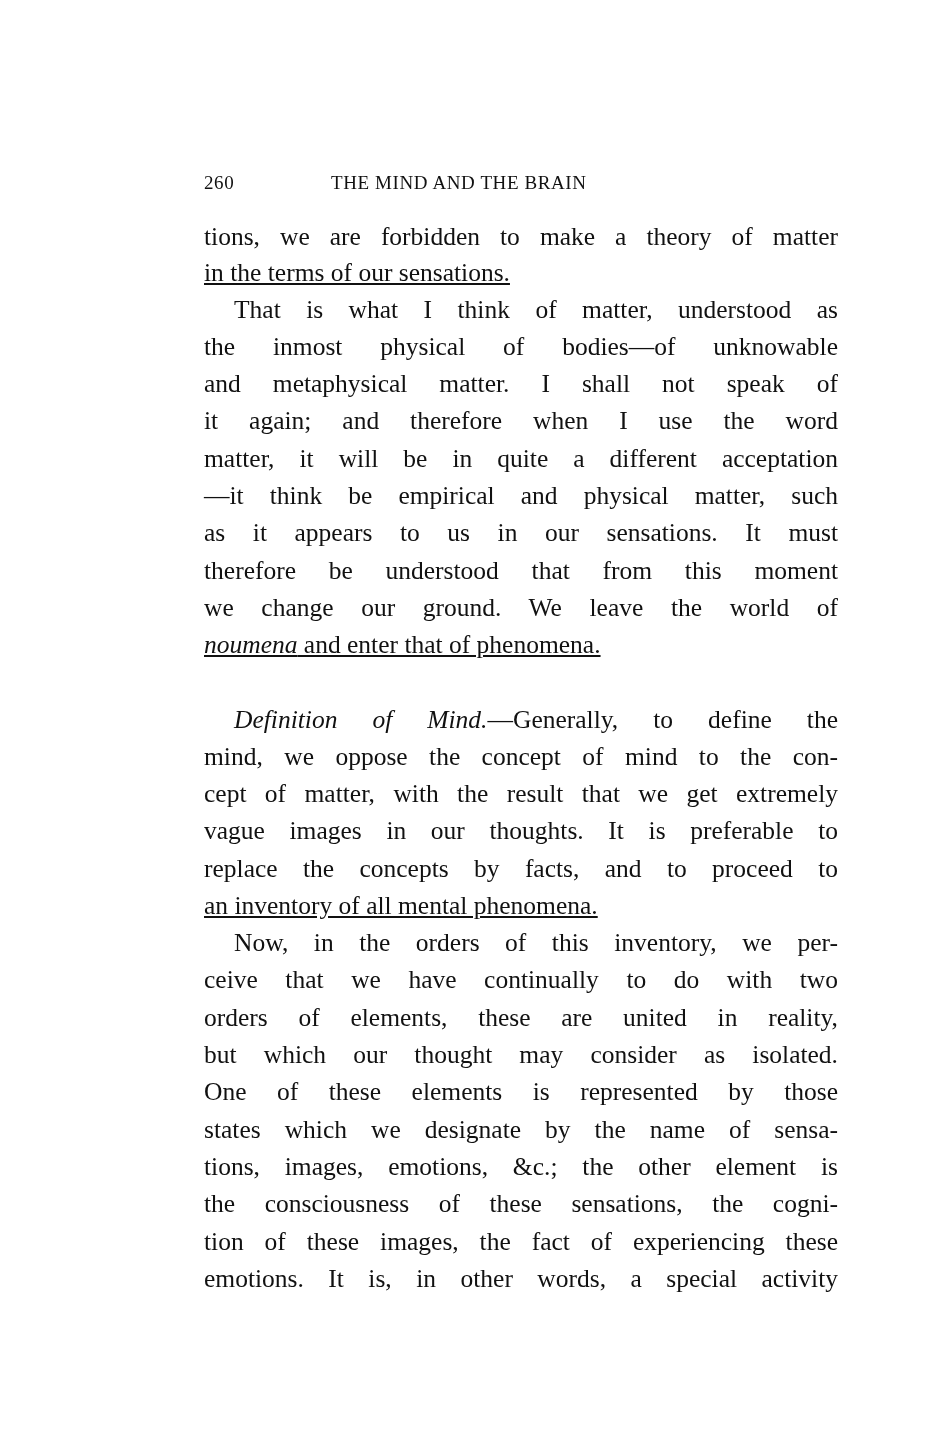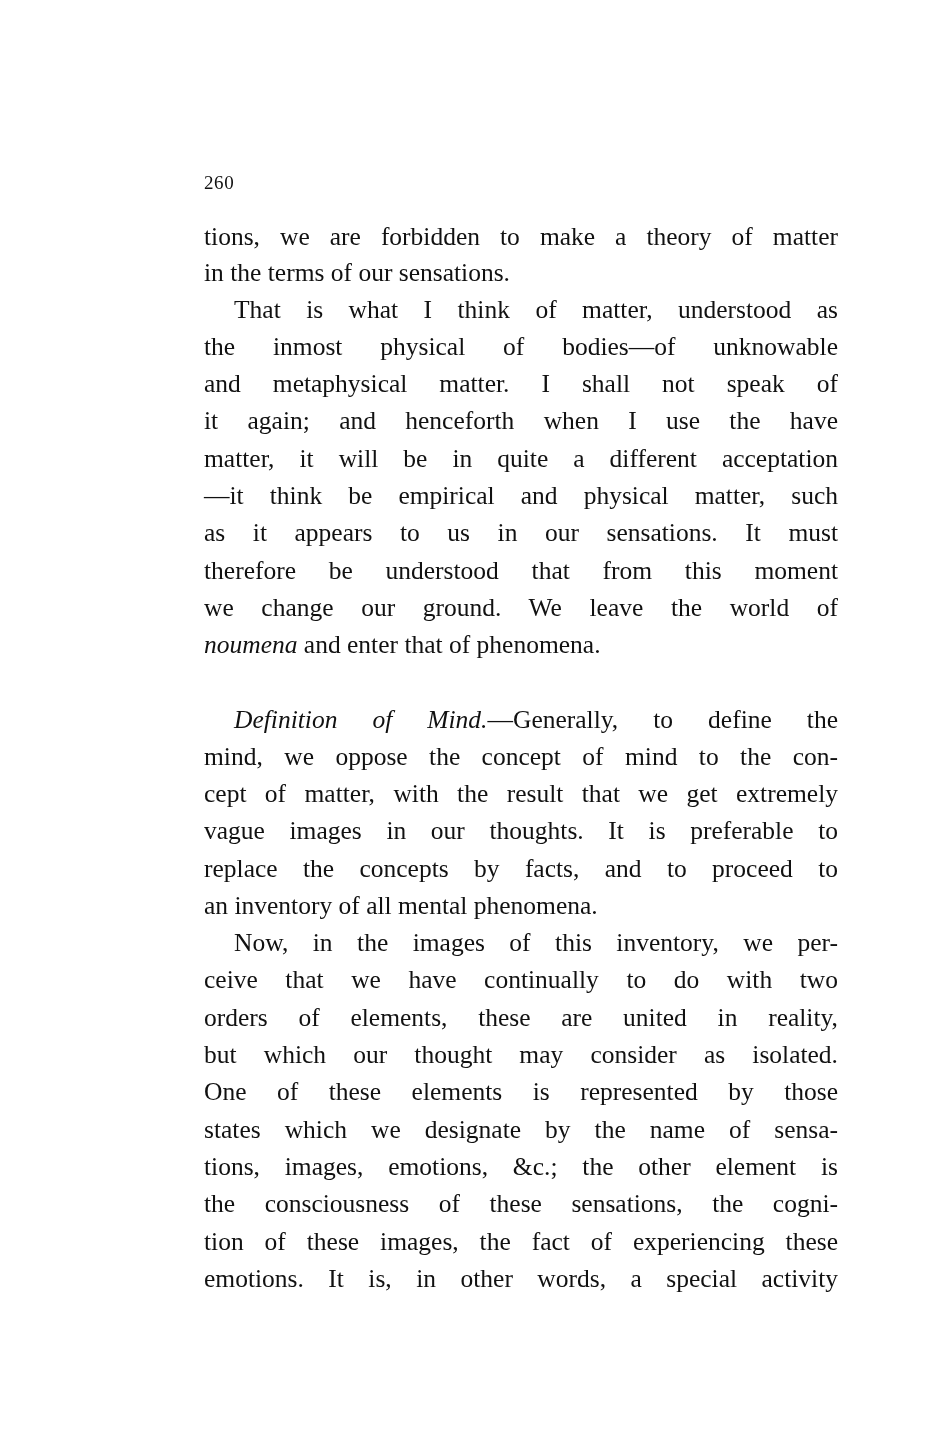--- a/index.html
+++ b/index.html
@@ -6,55 +6,56 @@
   body { width: 940px; height: 1448px; position: relative; overflow: hidden;
          font-family: "DejaVu Serif", "Liberation Serif", serif; color: #111; }
   .page { position: absolute; left: 0; top: 0; width: 940px; height: 1448px; padding-left: 40px; }
   .running-head { position: absolute; left: 204px; top: 172px; width: 634px; height: 28px;
                   font-family: "Liberation Serif", serif; font-size: 19px; letter-spacing: 0.6px; }
   .page-number { position: absolute; left: 0; top: 0; }
   .head-title { position: absolute; left: 127px; top: 0; }
   .line { position: absolute; left: 204px; width: 634px; height: 36px;
           font-family: "Liberation Serif", serif; font-size: 25.5px; line-height: 36px;
           white-space: nowrap; text-align: justify; text-align-last: justify; }
-  .line.last { text-align-last: left; }
+  .line.last { text-align-last: left; text-decoration: underline; }
   .line.indent { left: 234px; width: 604px; }
   .italic { font-style: italic; }
 </style>
 </head>
 <body>
 
 <div class="page">
   <div class="running-head">
     <span class="page-number">260</span>
+    <span class="head-title">THE MIND AND THE BRAIN</span>
   </div>
 
   <div>
     <div class="line" style="top:219px"><span>tions, we are forbidden to make a theory of matter</span></div>
     <div class="line last" style="top:255px"><span>in the terms of our sensations.</span></div>
 
     <div class="line indent" style="top:292px"><span>That is what I think of matter, understood as</span></div>
     <div class="line" style="top:329px"><span>the inmost physical of bodies—of unknowable</span></div>
     <div class="line" style="top:366px"><span>and metaphysical matter. I shall not speak of</span></div>
-    <div class="line" style="top:403px"><span>it again; and henceforth when I use the have</span></div>
+    <div class="line" style="top:403px"><span>it again; and therefore when I use the word</span></div>
     <div class="line" style="top:441px"><span>matter, it will be in quite a different acceptation</span></div>
     <div class="line" style="top:478px"><span>—it think be empirical and physical matter, such</span></div>
     <div class="line" style="top:515px"><span>as it appears to us in our sensations. It must</span></div>
     <div class="line" style="top:553px"><span>therefore be understood that from this moment</span></div>
     <div class="line" style="top:590px"><span>we change our ground. We leave the world of</span></div>
     <div class="line last" style="top:627px"><span class="italic">noumena</span><span> and enter that of phenomena.</span></div>
 
     <div class="line indent" style="top:702px"><span class="italic">Definition of Mind.</span><span>—Generally, to define the</span></div>
     <div class="line" style="top:739px"><span>mind, we oppose the concept of mind to the con-</span></div>
     <div class="line" style="top:776px"><span>cept of matter, with the result that we get extremely</span></div>
     <div class="line" style="top:813px"><span>vague images in our thoughts. It is preferable to</span></div>
     <div class="line" style="top:851px"><span>replace the concepts by facts, and to proceed to</span></div>
     <div class="line last" style="top:888px"><span>an inventory of all mental phenomena.</span></div>
 
-    <div class="line indent" style="top:925px"><span>Now, in the images of this inventory, we per-</span></div>
+    <div class="line indent" style="top:925px"><span>Now, in the orders of this inventory, we per-</span></div>
     <div class="line" style="top:962px"><span>ceive that we have continually to do with two</span></div>
     <div class="line" style="top:1000px"><span>orders of elements, these are united in reality,</span></div>
     <div class="line" style="top:1037px"><span>but which our thought may consider as isolated.</span></div>
     <div class="line" style="top:1074px"><span>One of these elements is represented by those</span></div>
     <div class="line" style="top:1112px"><span>states which we designate by the name of sensa-</span></div>
     <div class="line" style="top:1149px"><span>tions, images, emotions, &amp;c.; the other element is</span></div>
     <div class="line" style="top:1186px"><span>the consciousness of these sensations, the cogni-</span></div>
     <div class="line" style="top:1224px"><span>tion of these images, the fact of experiencing these</span></div>
     <div class="line" style="top:1261px"><span>emotions. It is, in other words, a special activity</span></div>
   </div>

